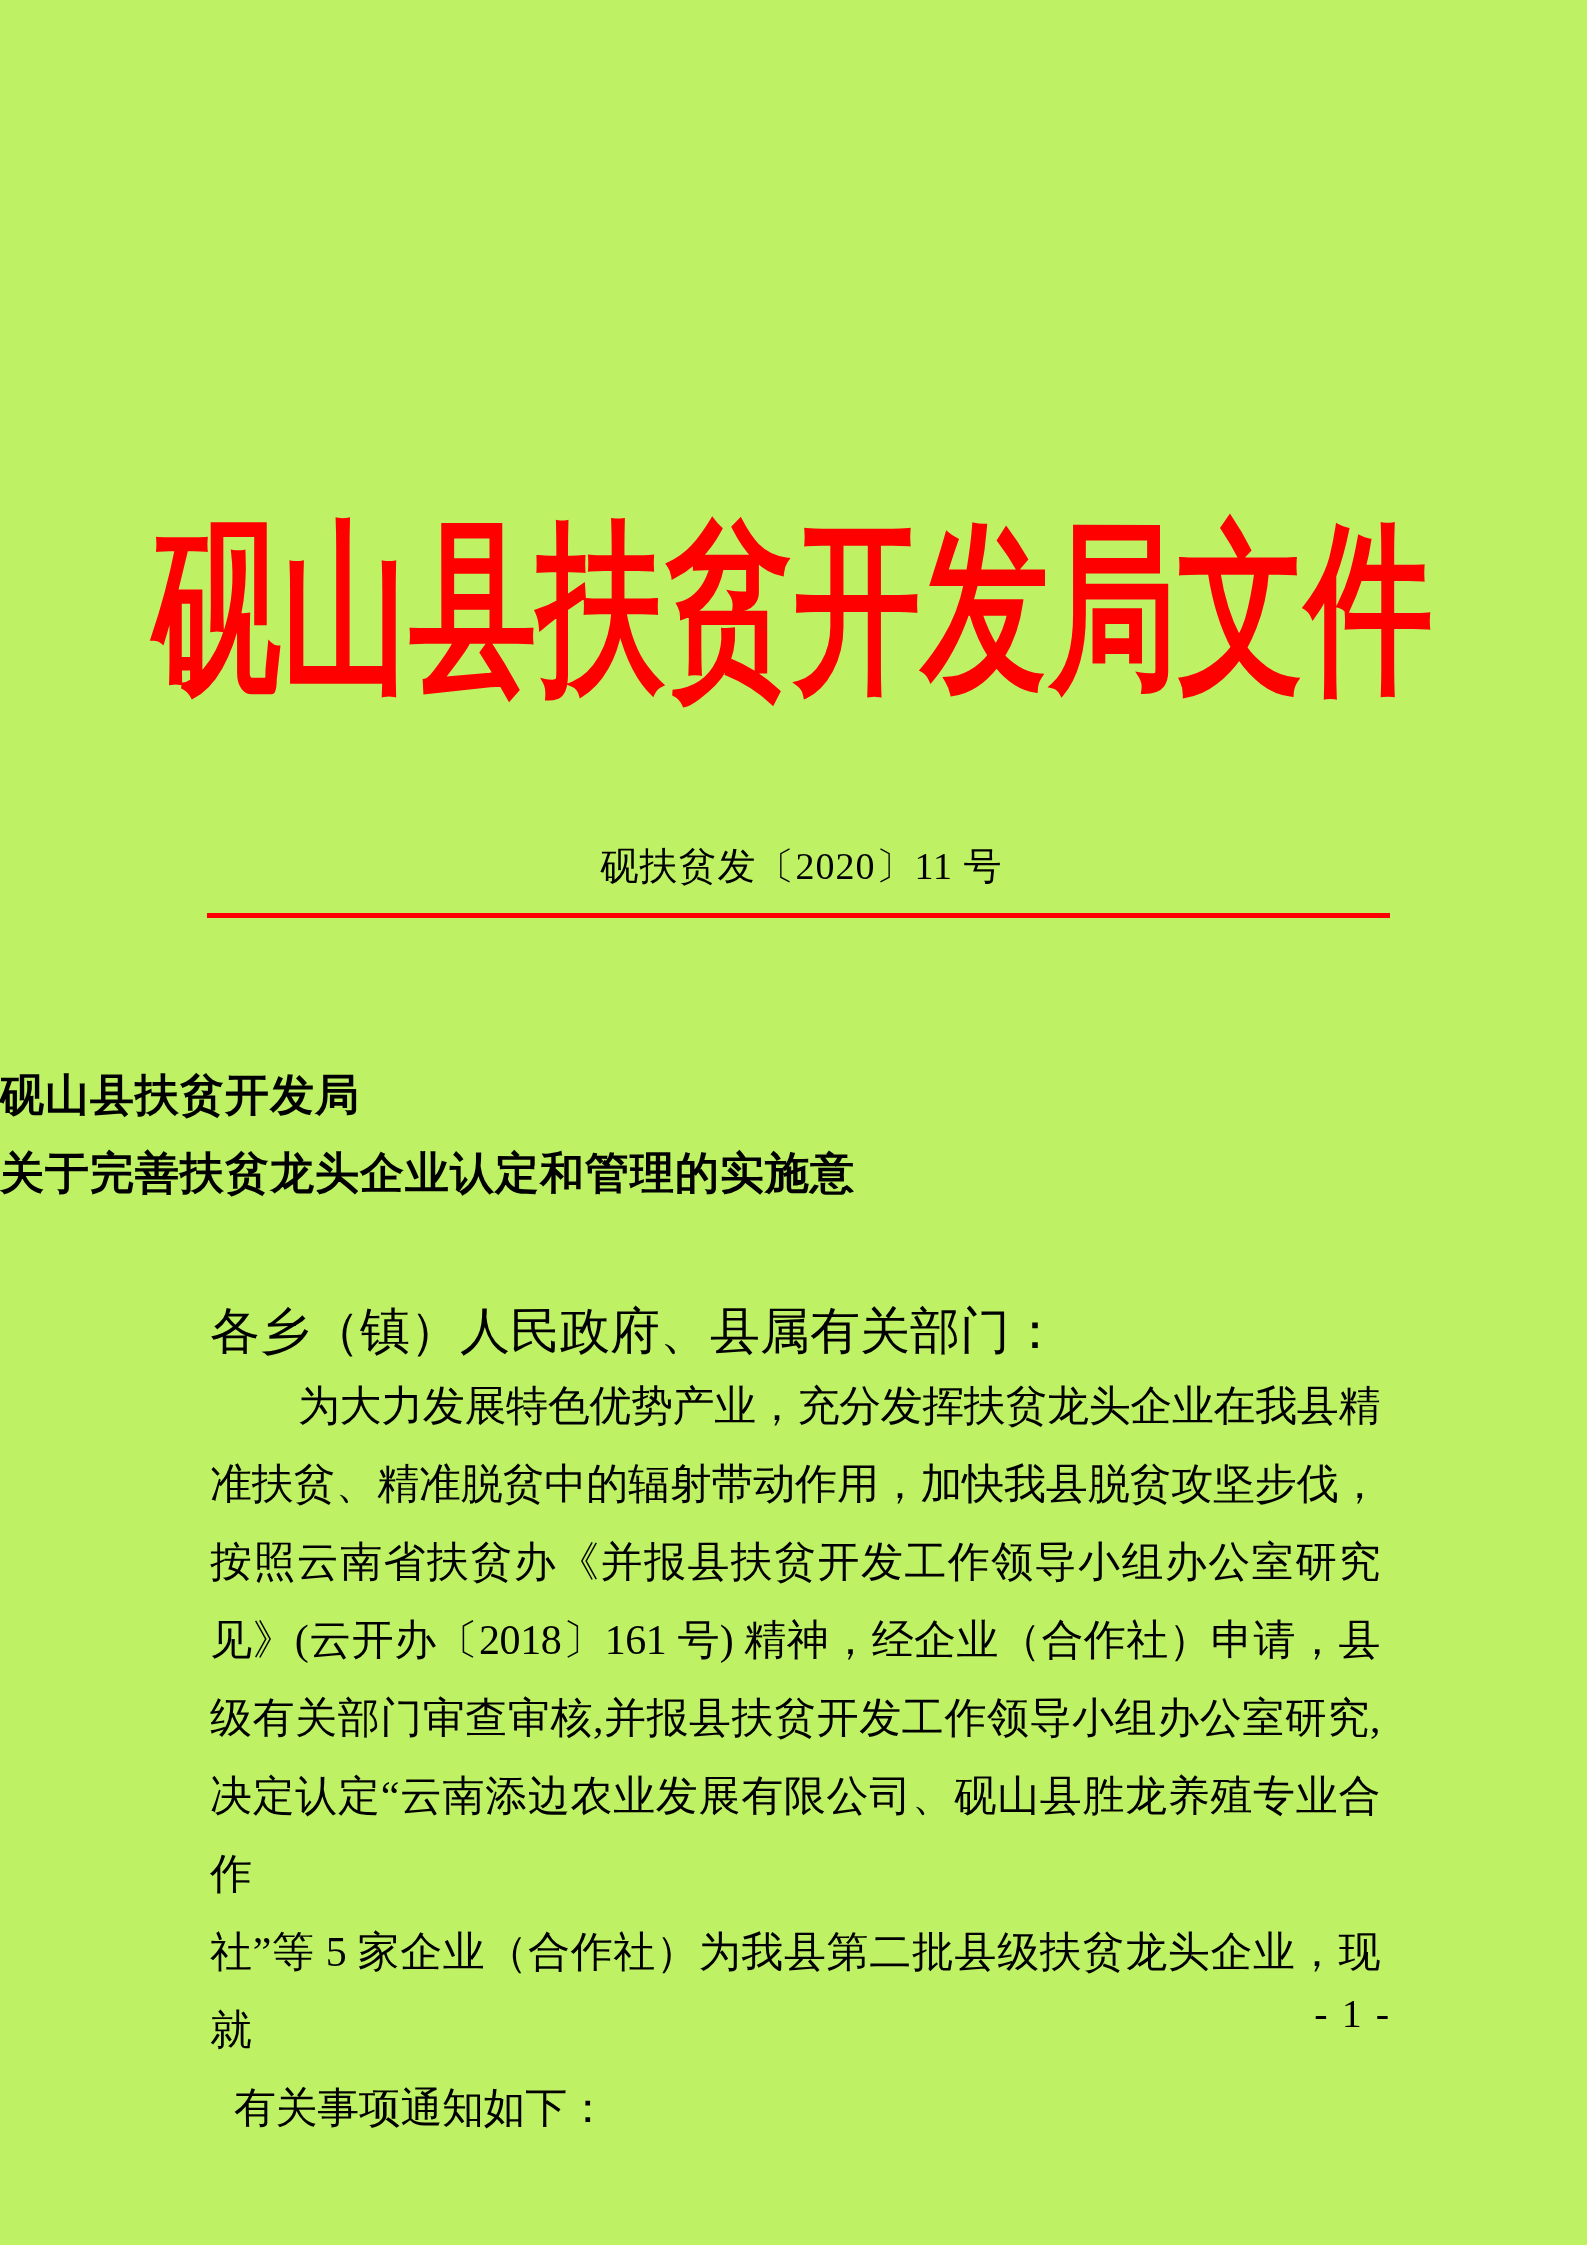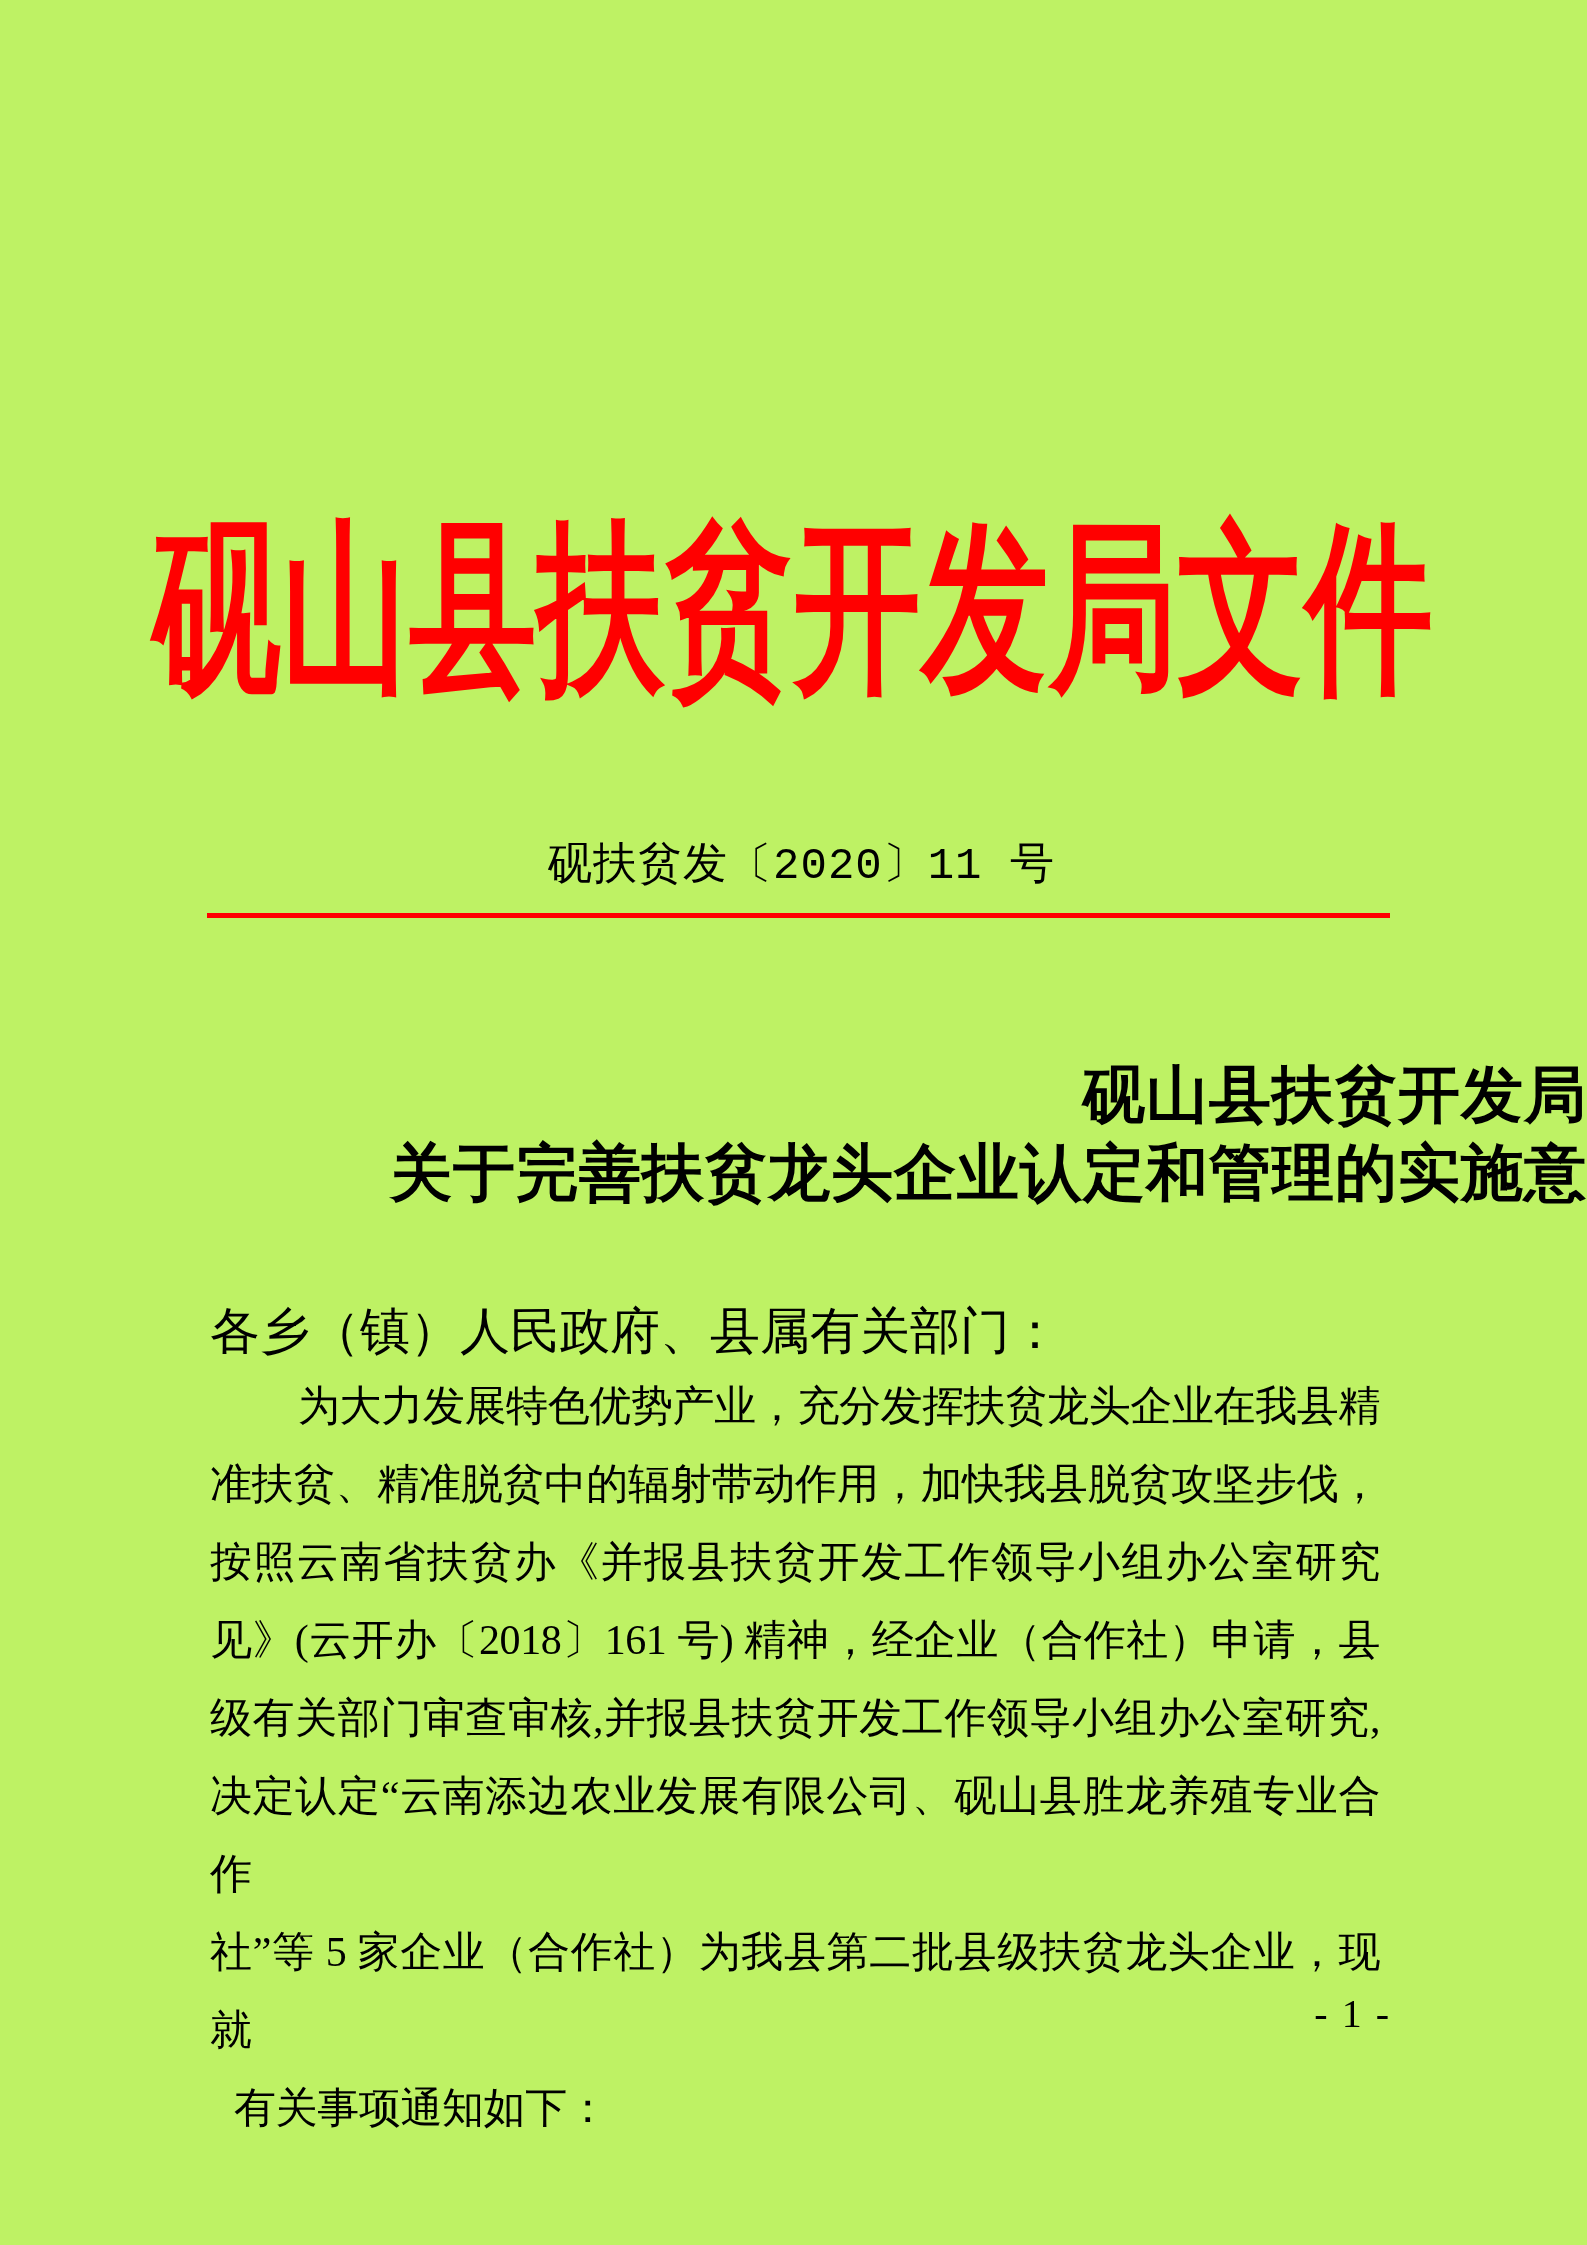--- a/index.html
+++ b/index.html
@@ -30,45 +30,45 @@
     transform: scaleY(1.45);
     transform-origin: 50% 0;
   }
   
   .doc-number {
     position: absolute;
     top: 841px;
     left: 0;
     width: 100%;
     text-align: center;
-    font-family: Liberation Mono, monospace;
-    font-size: 44px;
+    font-family: Liberation Serif, serif;
+    font-size: 38px;
     line-height: 50px;
     letter-spacing: 1px;
     padding-left: 16px;
   }
   
   .red-rule {
     position: absolute;
     top: 913px;
     left: 207px;
     width: 1183px;
     height: 5px;
     background: #ff0000;
   }
   
   .doc-title {
     position: absolute;
     top: 1056px;
     left: 0;
     width: 100%;
-    text-align: right;
+    text-align: left;
     font-family: "Liberation Sans", sans-serif;
     font-weight: bold;
-    font-size: 62px;
+    font-size: 44px;
     line-height: 78px;
     letter-spacing: 1px;
   }
   
   .salutation {
     position: absolute;
     top: 1292px;
     left: 210px;
     width: 1170px;
     font-family: "Liberation Serif", serif;

